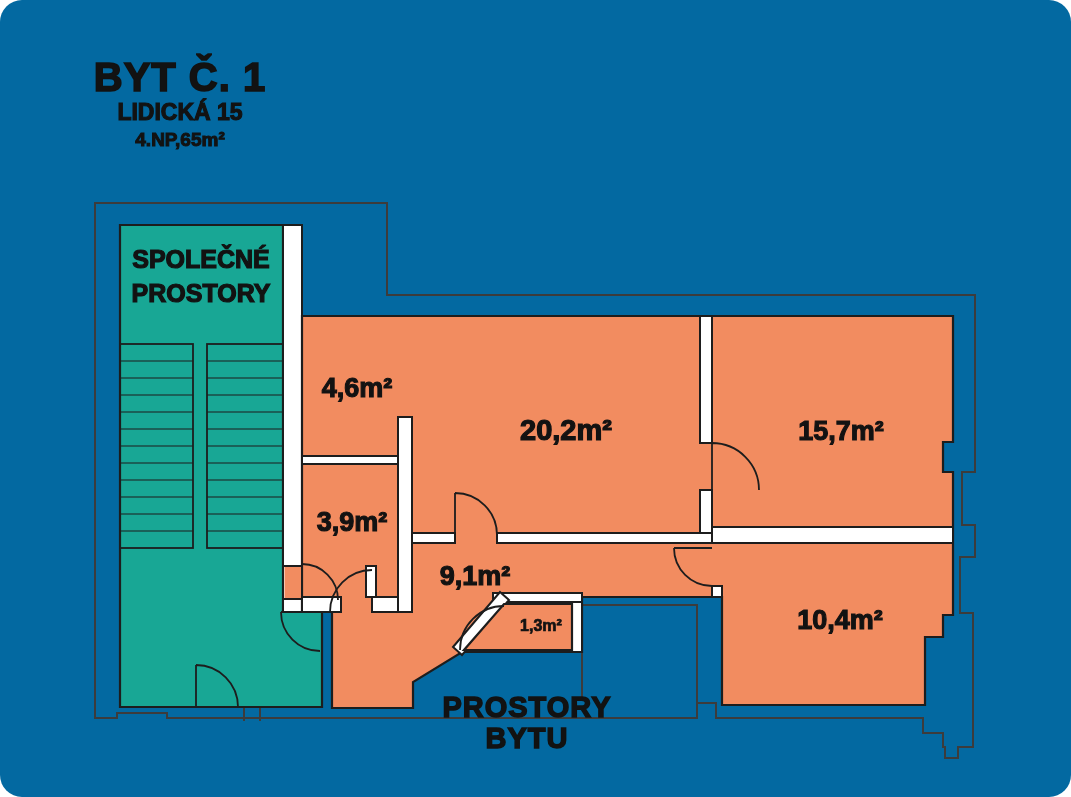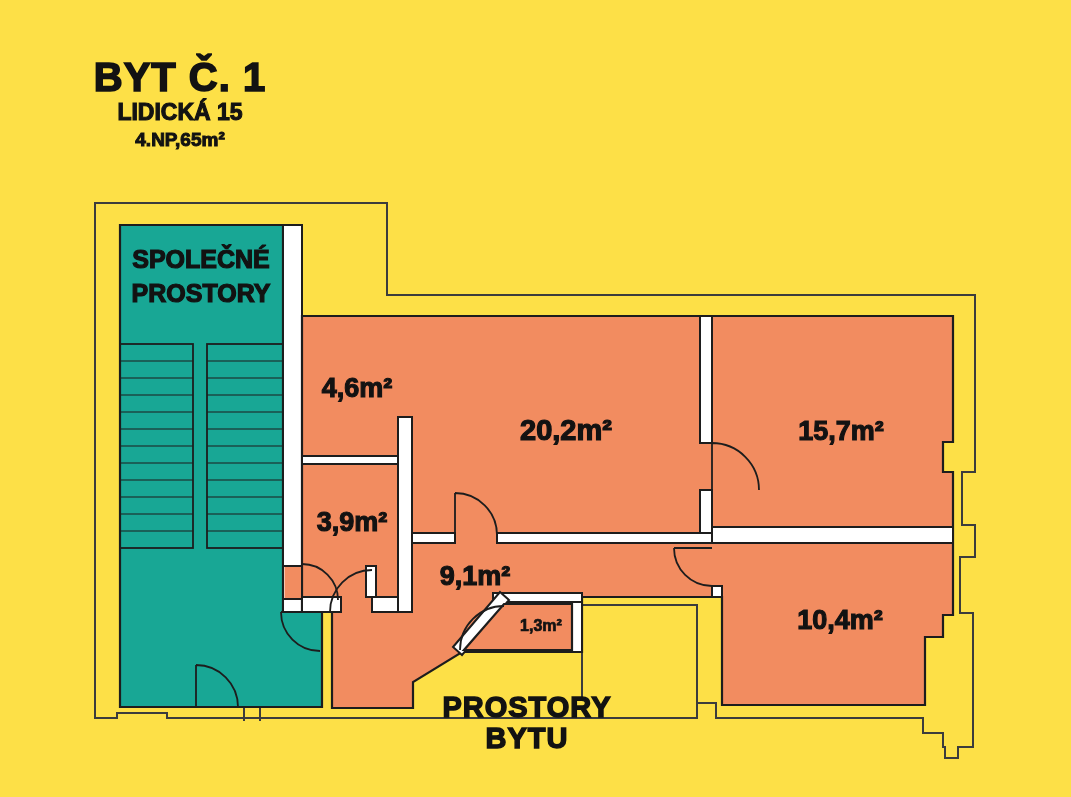--- a/index.html
+++ b/index.html
@@ -1,17 +1,17 @@
 <!DOCTYPE html>
 <html><head>
 <meta charset="utf-8">
 <style>
   html,body{margin:0;padding:0;background:#fff;}
-  .stage{position:relative;width:1071px;height:797px;background:#fde047;overflow:hidden;
-         font-family:"Liberation Sans", sans-serif;}
+  .stage{position:relative;width:1071px;height:797px;background:#0369a1;overflow:hidden;
+         font-family:"Liberation Sans", sans-serif;border-radius:22px;}
   svg{position:absolute;left:0;top:0;}
   text{font-family:"Liberation Sans", sans-serif;font-weight:700;fill:#121212;
        text-anchor:middle;paint-order:stroke;stroke:#121212;stroke-width:.9px;}
   .t-big{font-size:40px;letter-spacing:1px;stroke-width:1.6px;}
   .t-mid{font-size:23px;stroke-width:1.1px;}
   .t-sub{font-size:19px;stroke-width:1px;}
   .t-room{font-size:27px;stroke-width:1.1px;}
   .t-room-lg{font-size:29px;stroke-width:1.2px;}
   .t-room-sm{font-size:16px;stroke-width:.7px;}
   .t-zone{font-size:25px;stroke-width:1.2px;}

